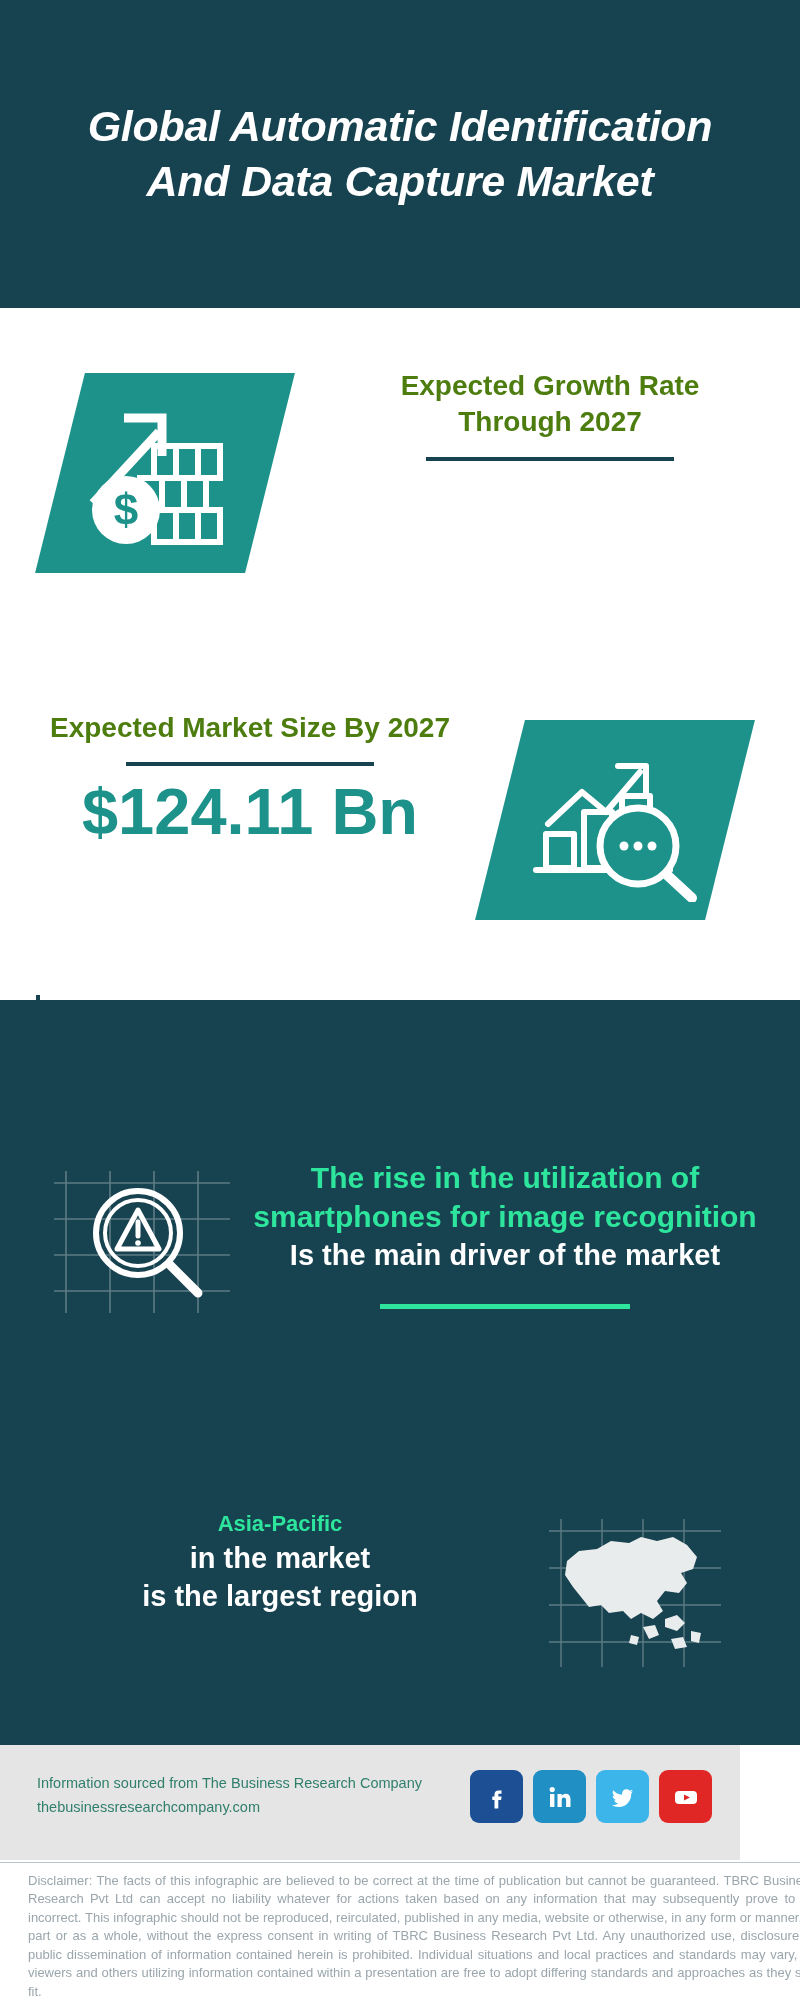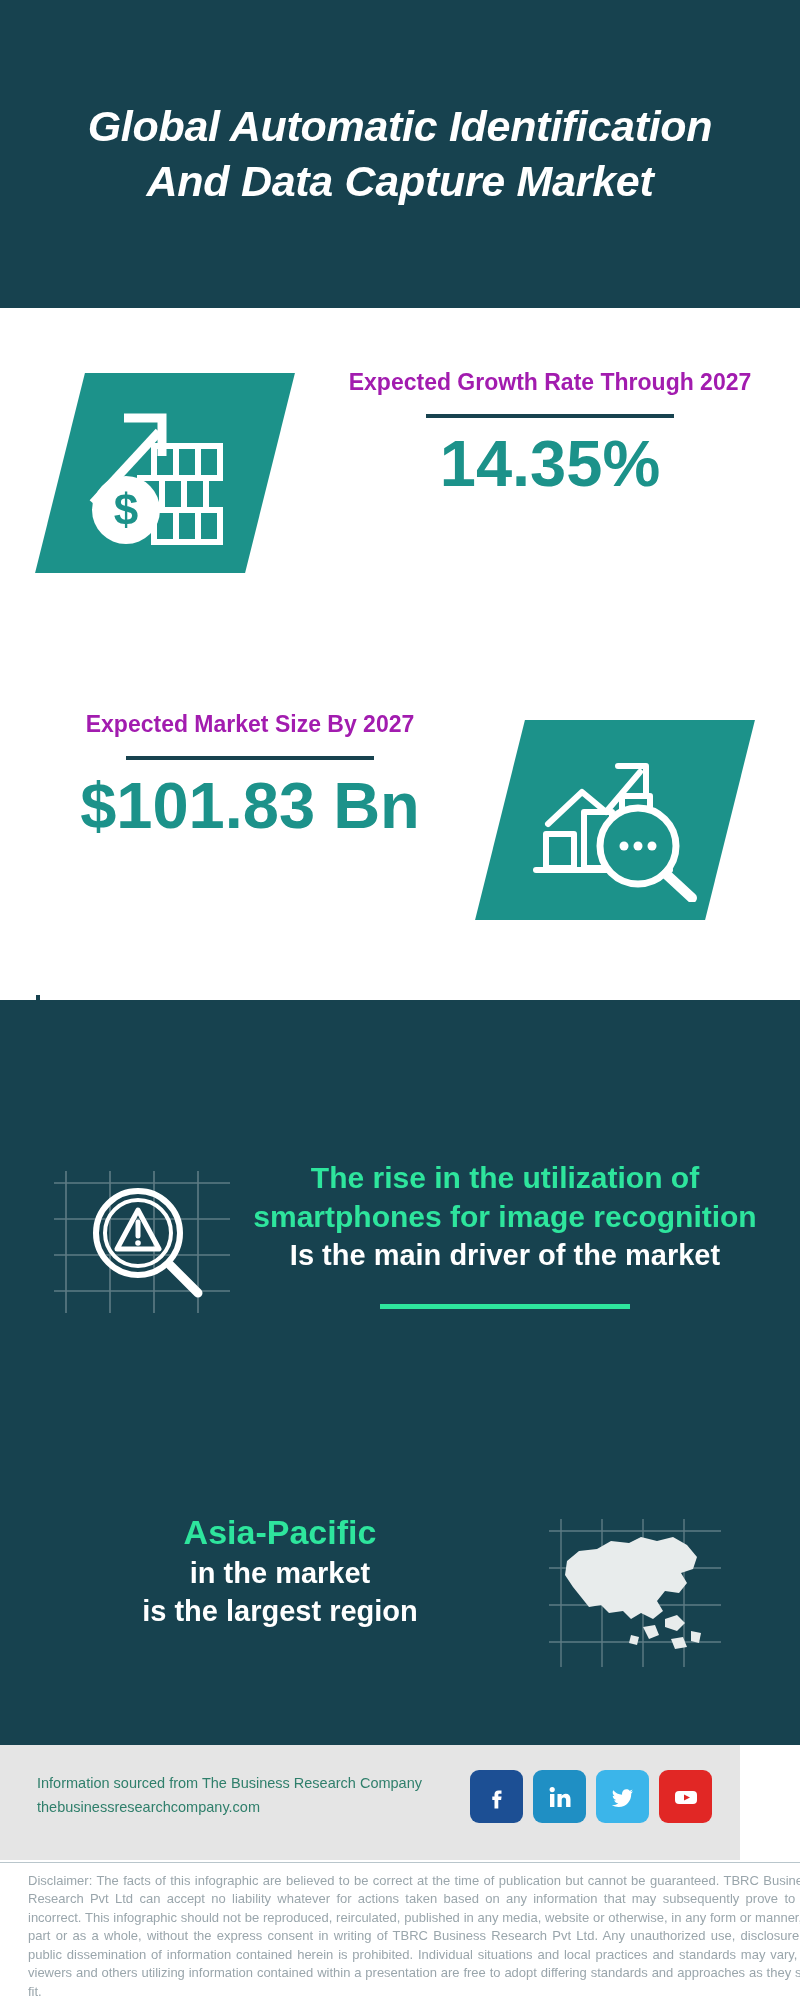--- a/index.html
+++ b/index.html
@@ -33,21 +33,21 @@
     left:60px;top:65px;width:210px;height:200px;
     transform:skewX(-14deg);
   }
   .icon-money{
     position:absolute;left:78px;top:80px;width:175px;height:170px;
   }
   .stat1-text{
     position:absolute;left:340px;top:60px;width:420px;text-align:center;
   }
   .stat-label{
-    color:#a21caf;font-size:23px;font-weight:bold;line-height:1.3;
+    color:#4d7c0f;font-size:28px;font-weight:bold;line-height:1.3;
   }
   .rule-dark{
     width:248px;height:4px;background:#17424f;margin:16px auto 10px auto;
   }
   .stat-value{
     color:#1c928a;font-size:65px;font-weight:bold;line-height:1.1;
   }
 
   
   .stat2{position:absolute;left:0;top:680px;width:736px;height:300px;}
@@ -88,21 +88,21 @@
   }
   .rule-green{
     width:250px;height:5px;background:#2ee59d;margin:30px auto 0 auto;
   }
 
   .region-wrap{position:absolute;left:0;top:1500px;width:800px;}
   .region-text{
     position:absolute;left:40px;top:10px;width:480px;text-align:center;
   }
   .region-name{
-    color:#2ee59d;font-size:34px;font-weight:bold;line-height:1.3;
+    color:#2ee59d;font-size:22px;font-weight:bold;line-height:1.3;
   }
   .map-icon{
     position:absolute;left:545px;top:15px;width:180px;height:155px;
   }
 
   
   .footer{
     position:absolute;left:0;top:1745px;width:740px;height:115px;
     background:#e5e5e5;
   }
@@ -159,29 +159,28 @@
           <line x1="98" y1="122" x2="98" y2="154"></line>
           <line x1="120" y1="122" x2="120" y2="154"></line>
         </g>
         <circle cx="48" cy="122" r="34" fill="#ffffff"></circle>
         <text x="48" y="137" font-size="44" font-family="Liberation Sans, sans-serif" font-weight="bold" fill="#1c928a" text-anchor="middle">$</text>
       </svg>
     </div>
     <div class="stat1-text">
       <div class="stat-label">Expected Growth Rate Through 2027</div>
       <div class="rule-dark"></div>
-      <div class="stat-value">14.35%</div>
     </div>
   </div>
 
   <div class="stat2">
     <div class="stat2-text">
       <div class="stat-label">Expected Market Size By 2027</div>
       <div class="rule-dark"></div>
-      <div class="stat-value">$101.83 Bn</div>
+      <div class="stat-value">$124.11 Bn</div>
     </div>
     <div class="para para-2"></div>
     <div class="icon-analytics">
       <svg viewBox="0 0 175 160" width="175" height="160">
         <g fill="none" stroke="#ffffff" stroke-width="6" stroke-linecap="round" stroke-linejoin="round">
           <polyline points="18,82 52,50 76,70 110,30"></polyline>
           <polyline points="88,24 116,24 116,52"></polyline>
           <rect x="16" y="92" width="28" height="34"></rect>
           <rect x="54" y="70" width="28" height="56"></rect>
           <rect x="92" y="54" width="28" height="72"></rect>

